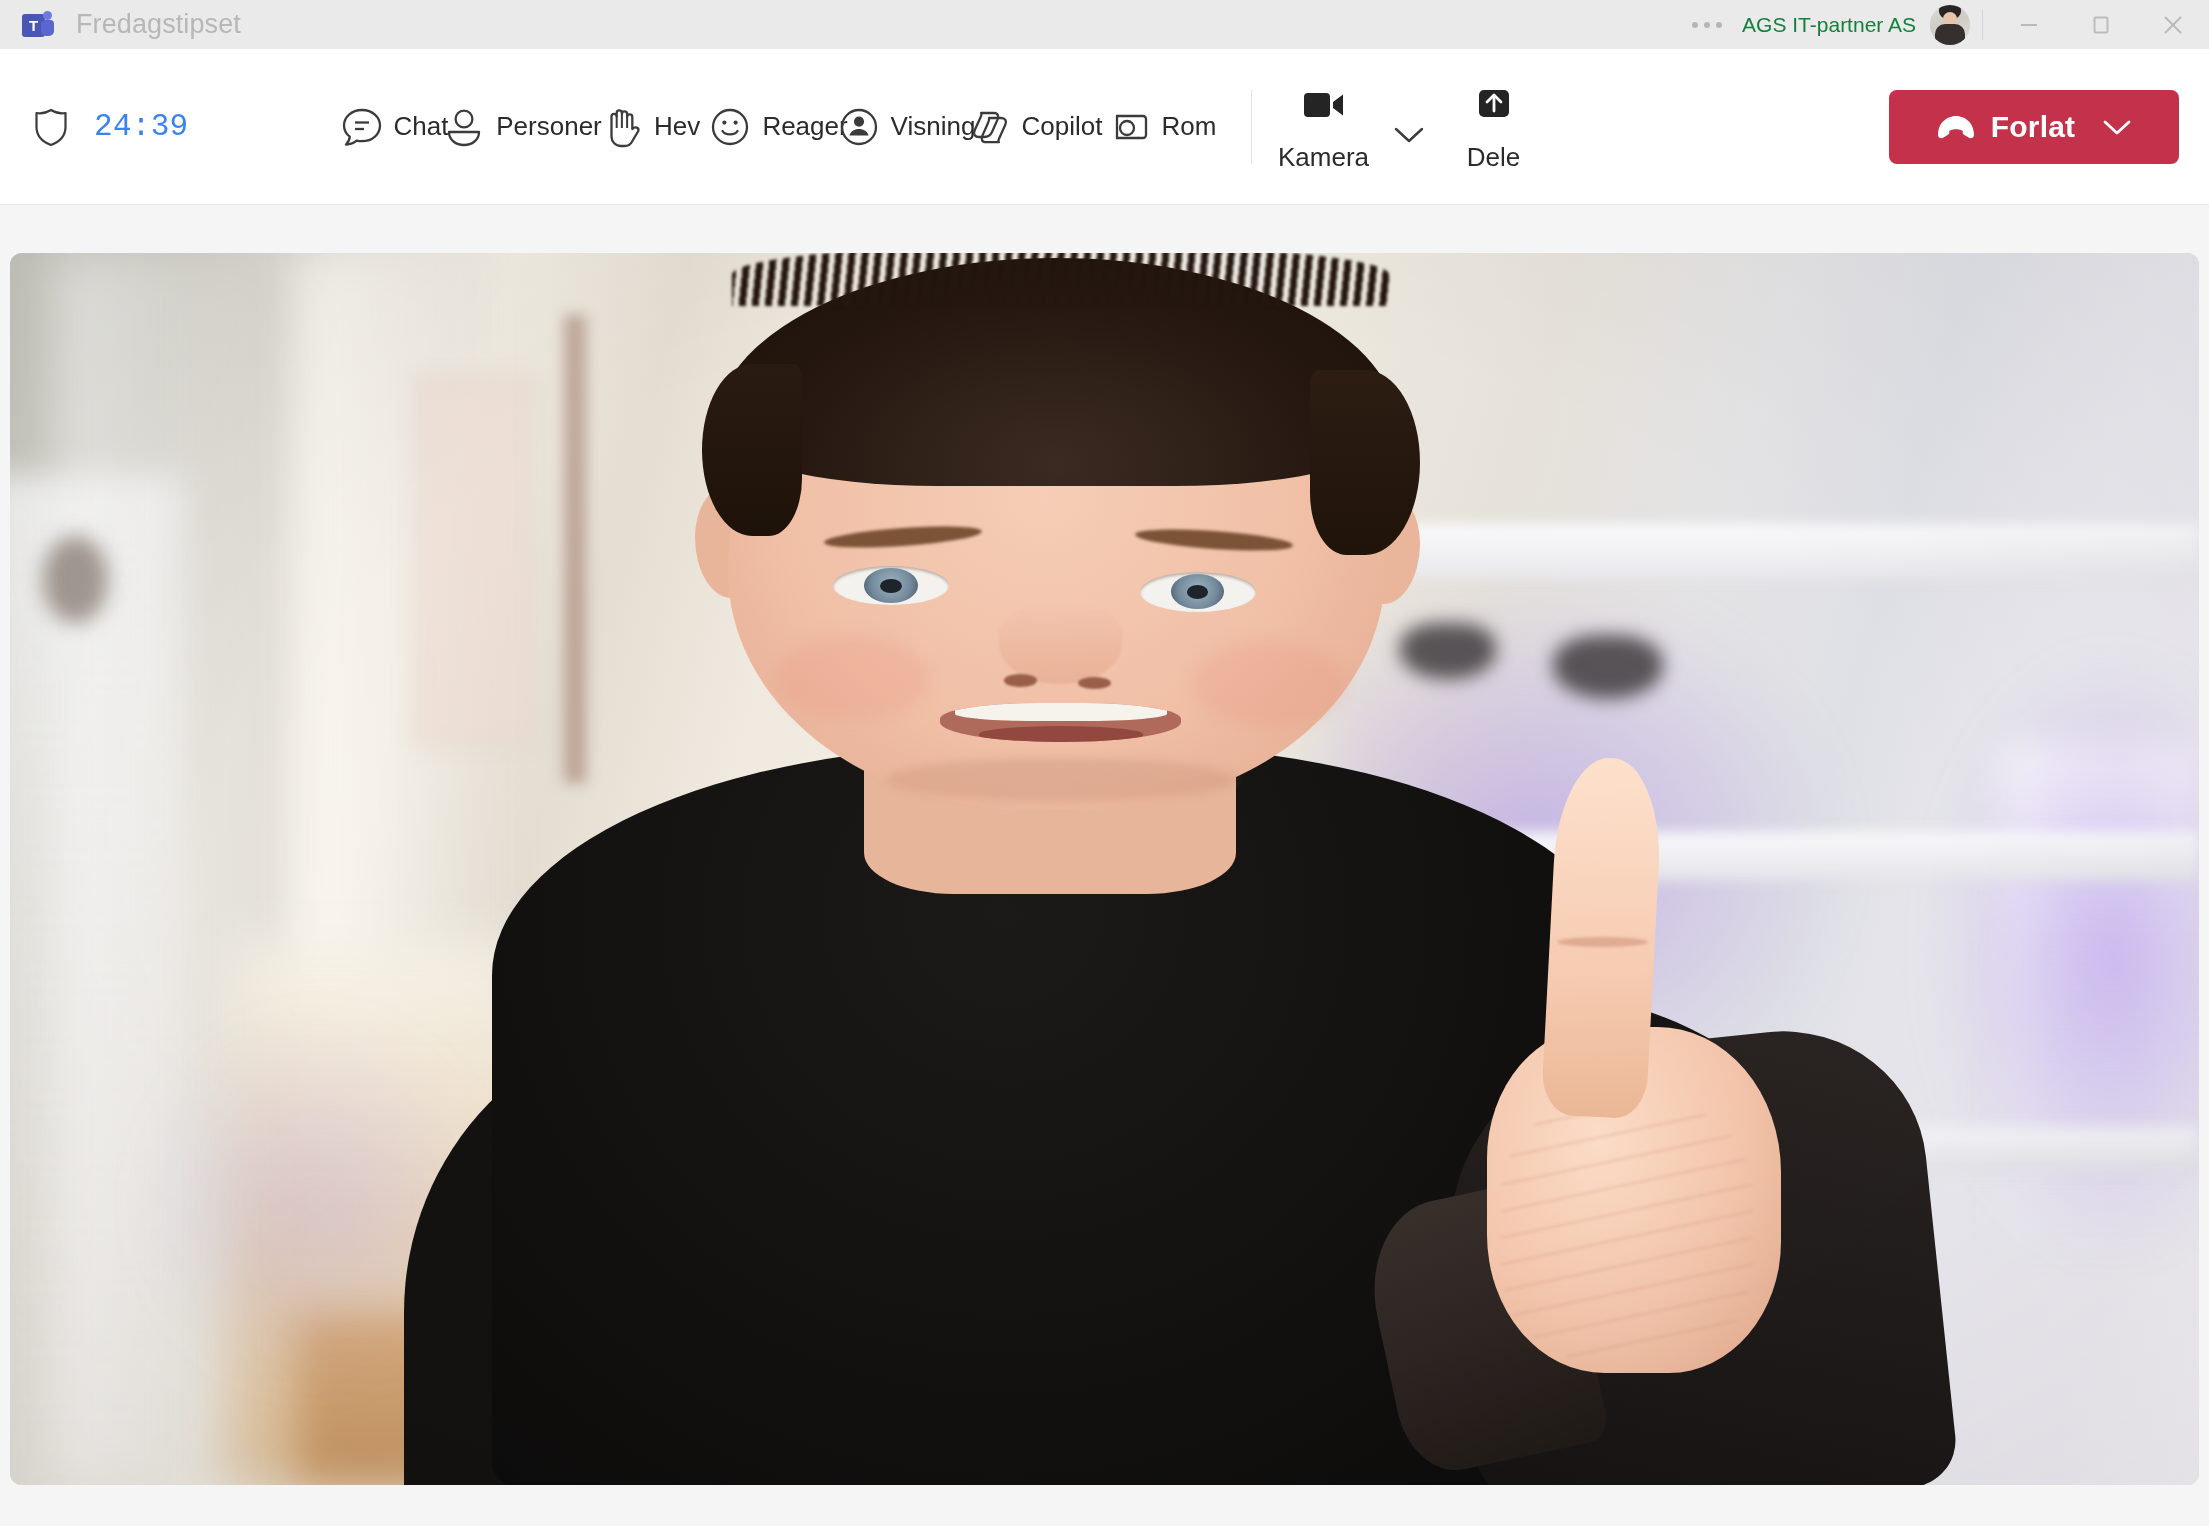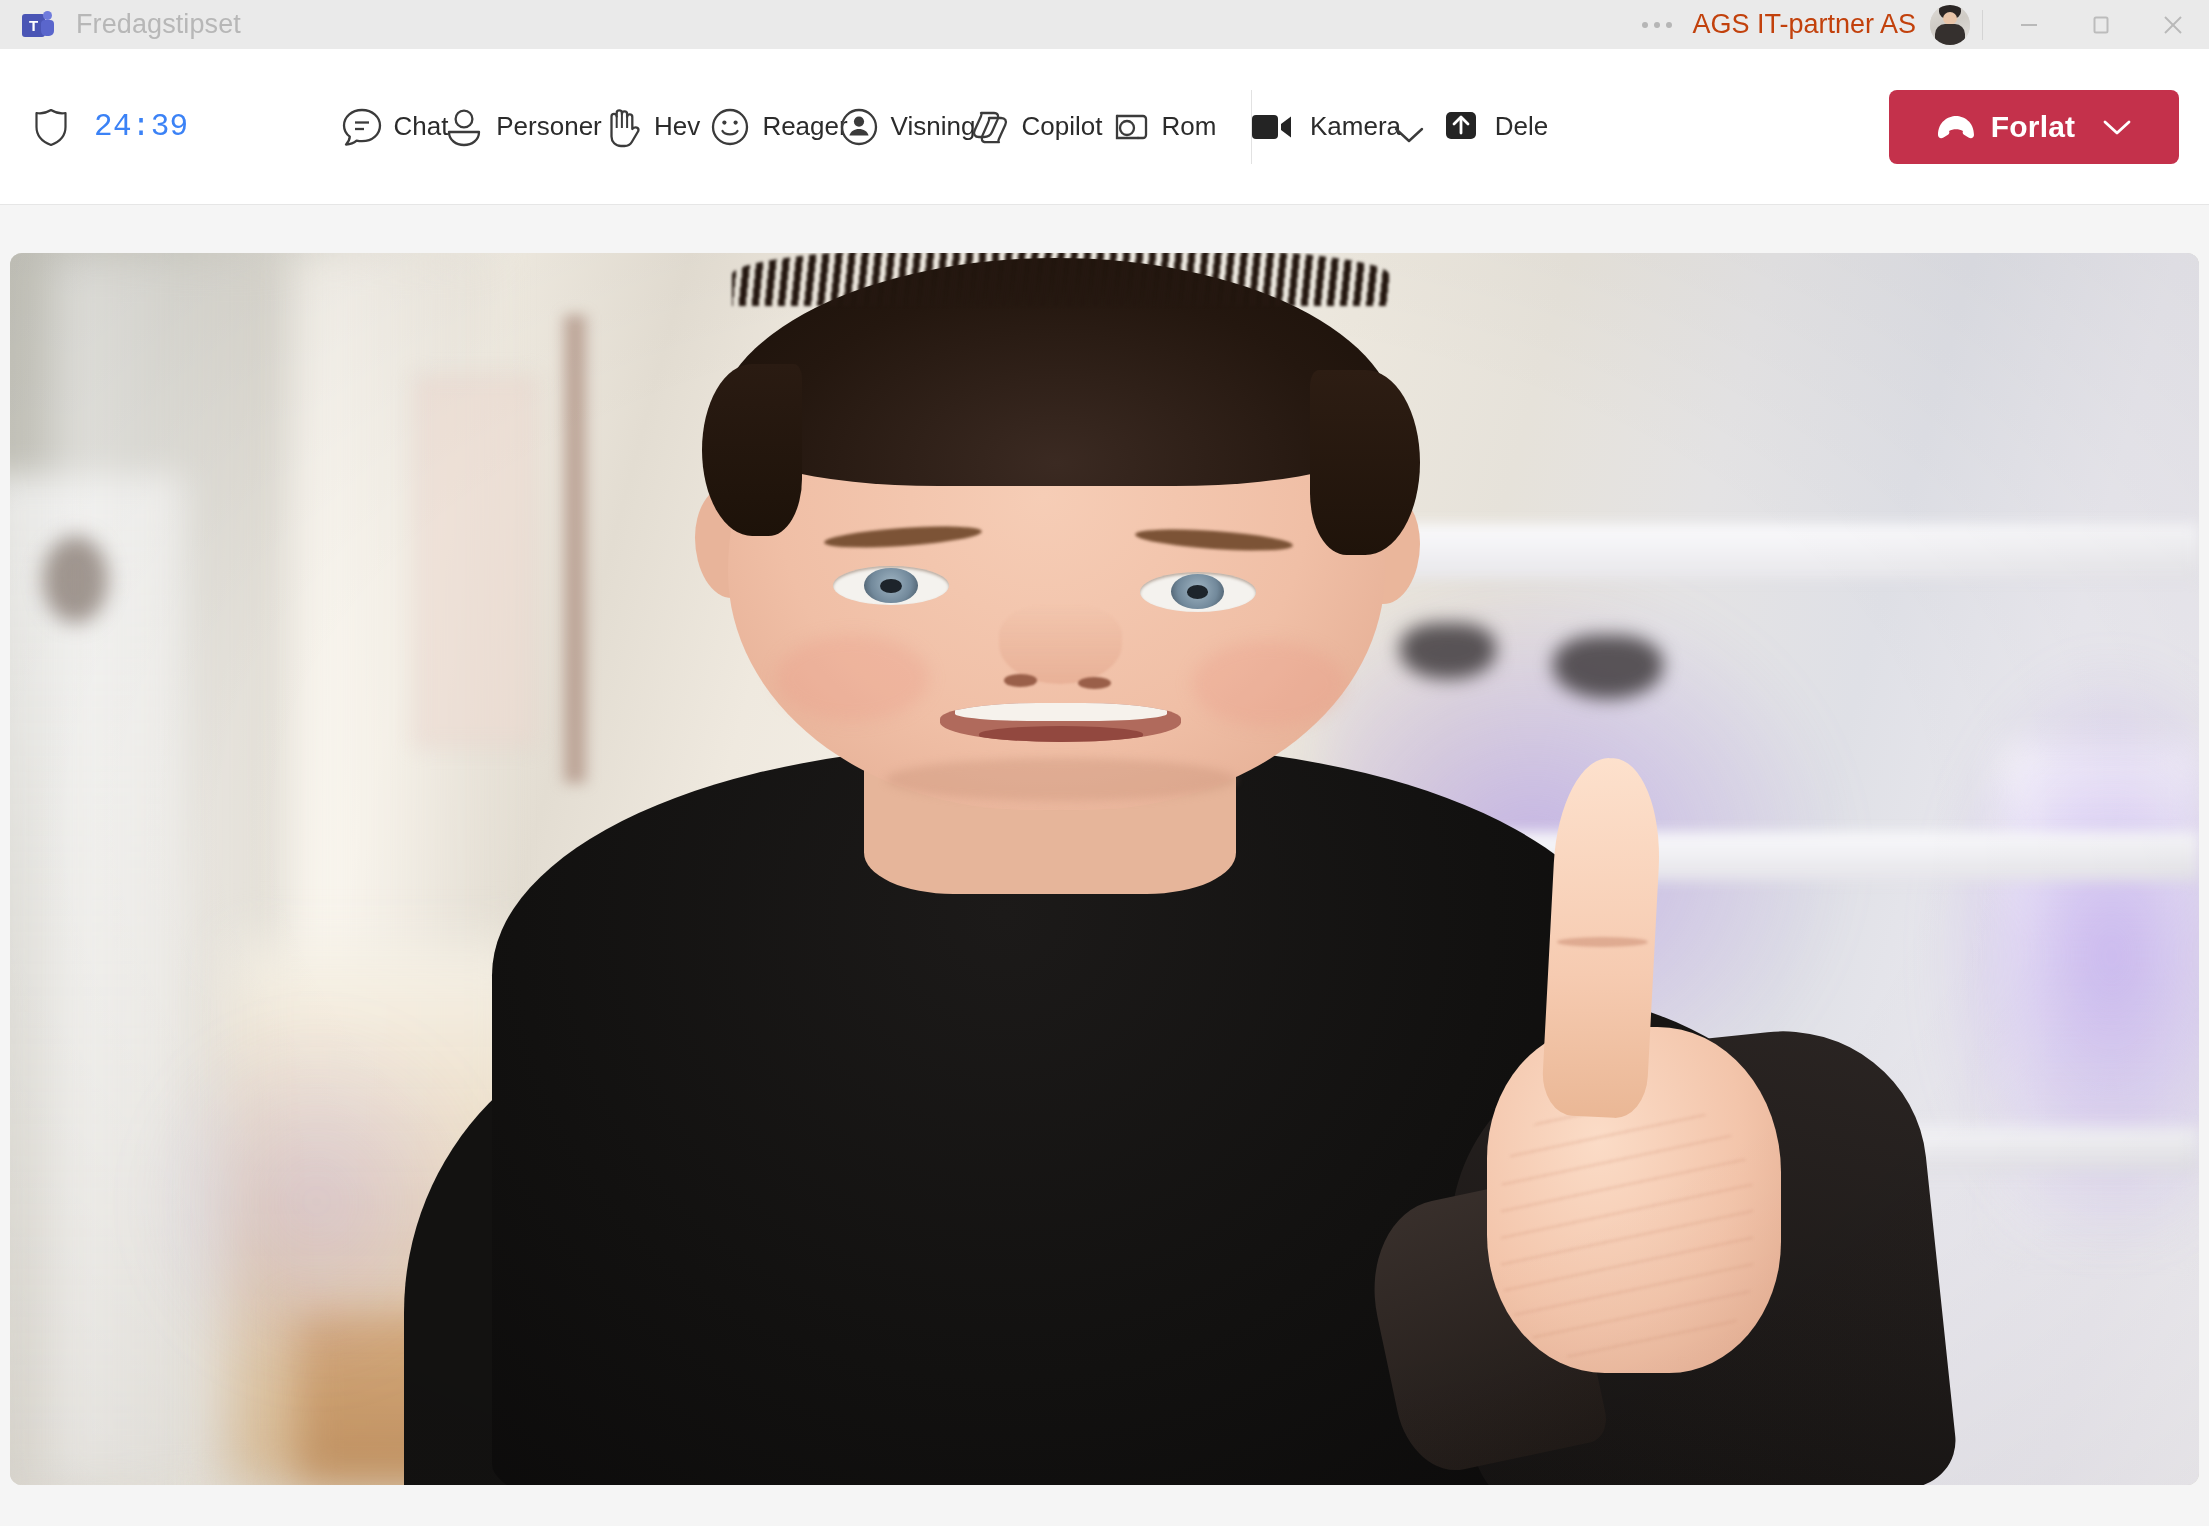--- a/index.html
+++ b/index.html
@@ -49,21 +49,21 @@
   }
   .tb-right {
     margin-left: auto; display: flex; align-items: center; height: 100%;
   }
   .tb-dots {
     width: 58px; display: flex; align-items: center; justify-content: center;
     gap: 6px; height: 100%;
   }
   .tb-dots i { width: 6px; height: 6px; border-radius: 50%; background: #b6b6b6; display:block; }
   .tb-org {
-    font-size: 27px; color: #c2410c; white-space: nowrap; padding: 0 14px 0 6px;
+    font-size: 21px; color: #15803d; white-space: nowrap; padding: 0 14px 0 6px;
   }
   .tb-avatar {
     width: 40px; height: 40px; border-radius: 50%;
     overflow: hidden; position: relative; flex: 0 0 auto;
     background: #d8d6d3;
   }
   .tb-avatar .av-bg { position:absolute; inset:0;
     background: linear-gradient(160deg,#dedbd6 0%,#cfcbc5 45%,#e4e2de 100%); }
   .tb-avatar .av-hair { position:absolute; left:9px; top:-3px; width:22px; height:17px;
     background:#2a2524; border-radius: 50% 50% 42% 42%; }
@@ -102,21 +102,21 @@
   }
   .tool-item .ic { height: 52px; display:flex; align-items:center; justify-content:center; }
   .tool-item .lb { font-size: 26px; color: #2b2b2b; white-space: nowrap; }
 
   .tool-sep { width: 1px; height: 74px; background: #e2e2e2; margin: 0 18px 0 26px; }
 
   .tool-dev { display: flex; align-items: center; }
   .dev-group { display: flex; align-items: flex-start; }
   .dev-btn {
     width: 108px; height: 116px;
-    display:flex; flex-direction: row; align-items:center; justify-content:center; gap: 12px; text-align: center;
+    display:flex; flex-direction: column; align-items:center; justify-content:center; gap: 12px; text-align: center;
   }
   .dev-btn .ic { height: 50px; display:flex; align-items:center; justify-content:center; }
   .dev-btn .lb { font-size: 26px; color: #2b2b2b; white-space: nowrap; }
   .dev-chev {
     width: 62px; height: 116px; display:flex; align-items:center; justify-content:center;
     padding-top: 16px;
   }
 
   .forlat {
     margin-left: 36px; margin-right: 30px;

